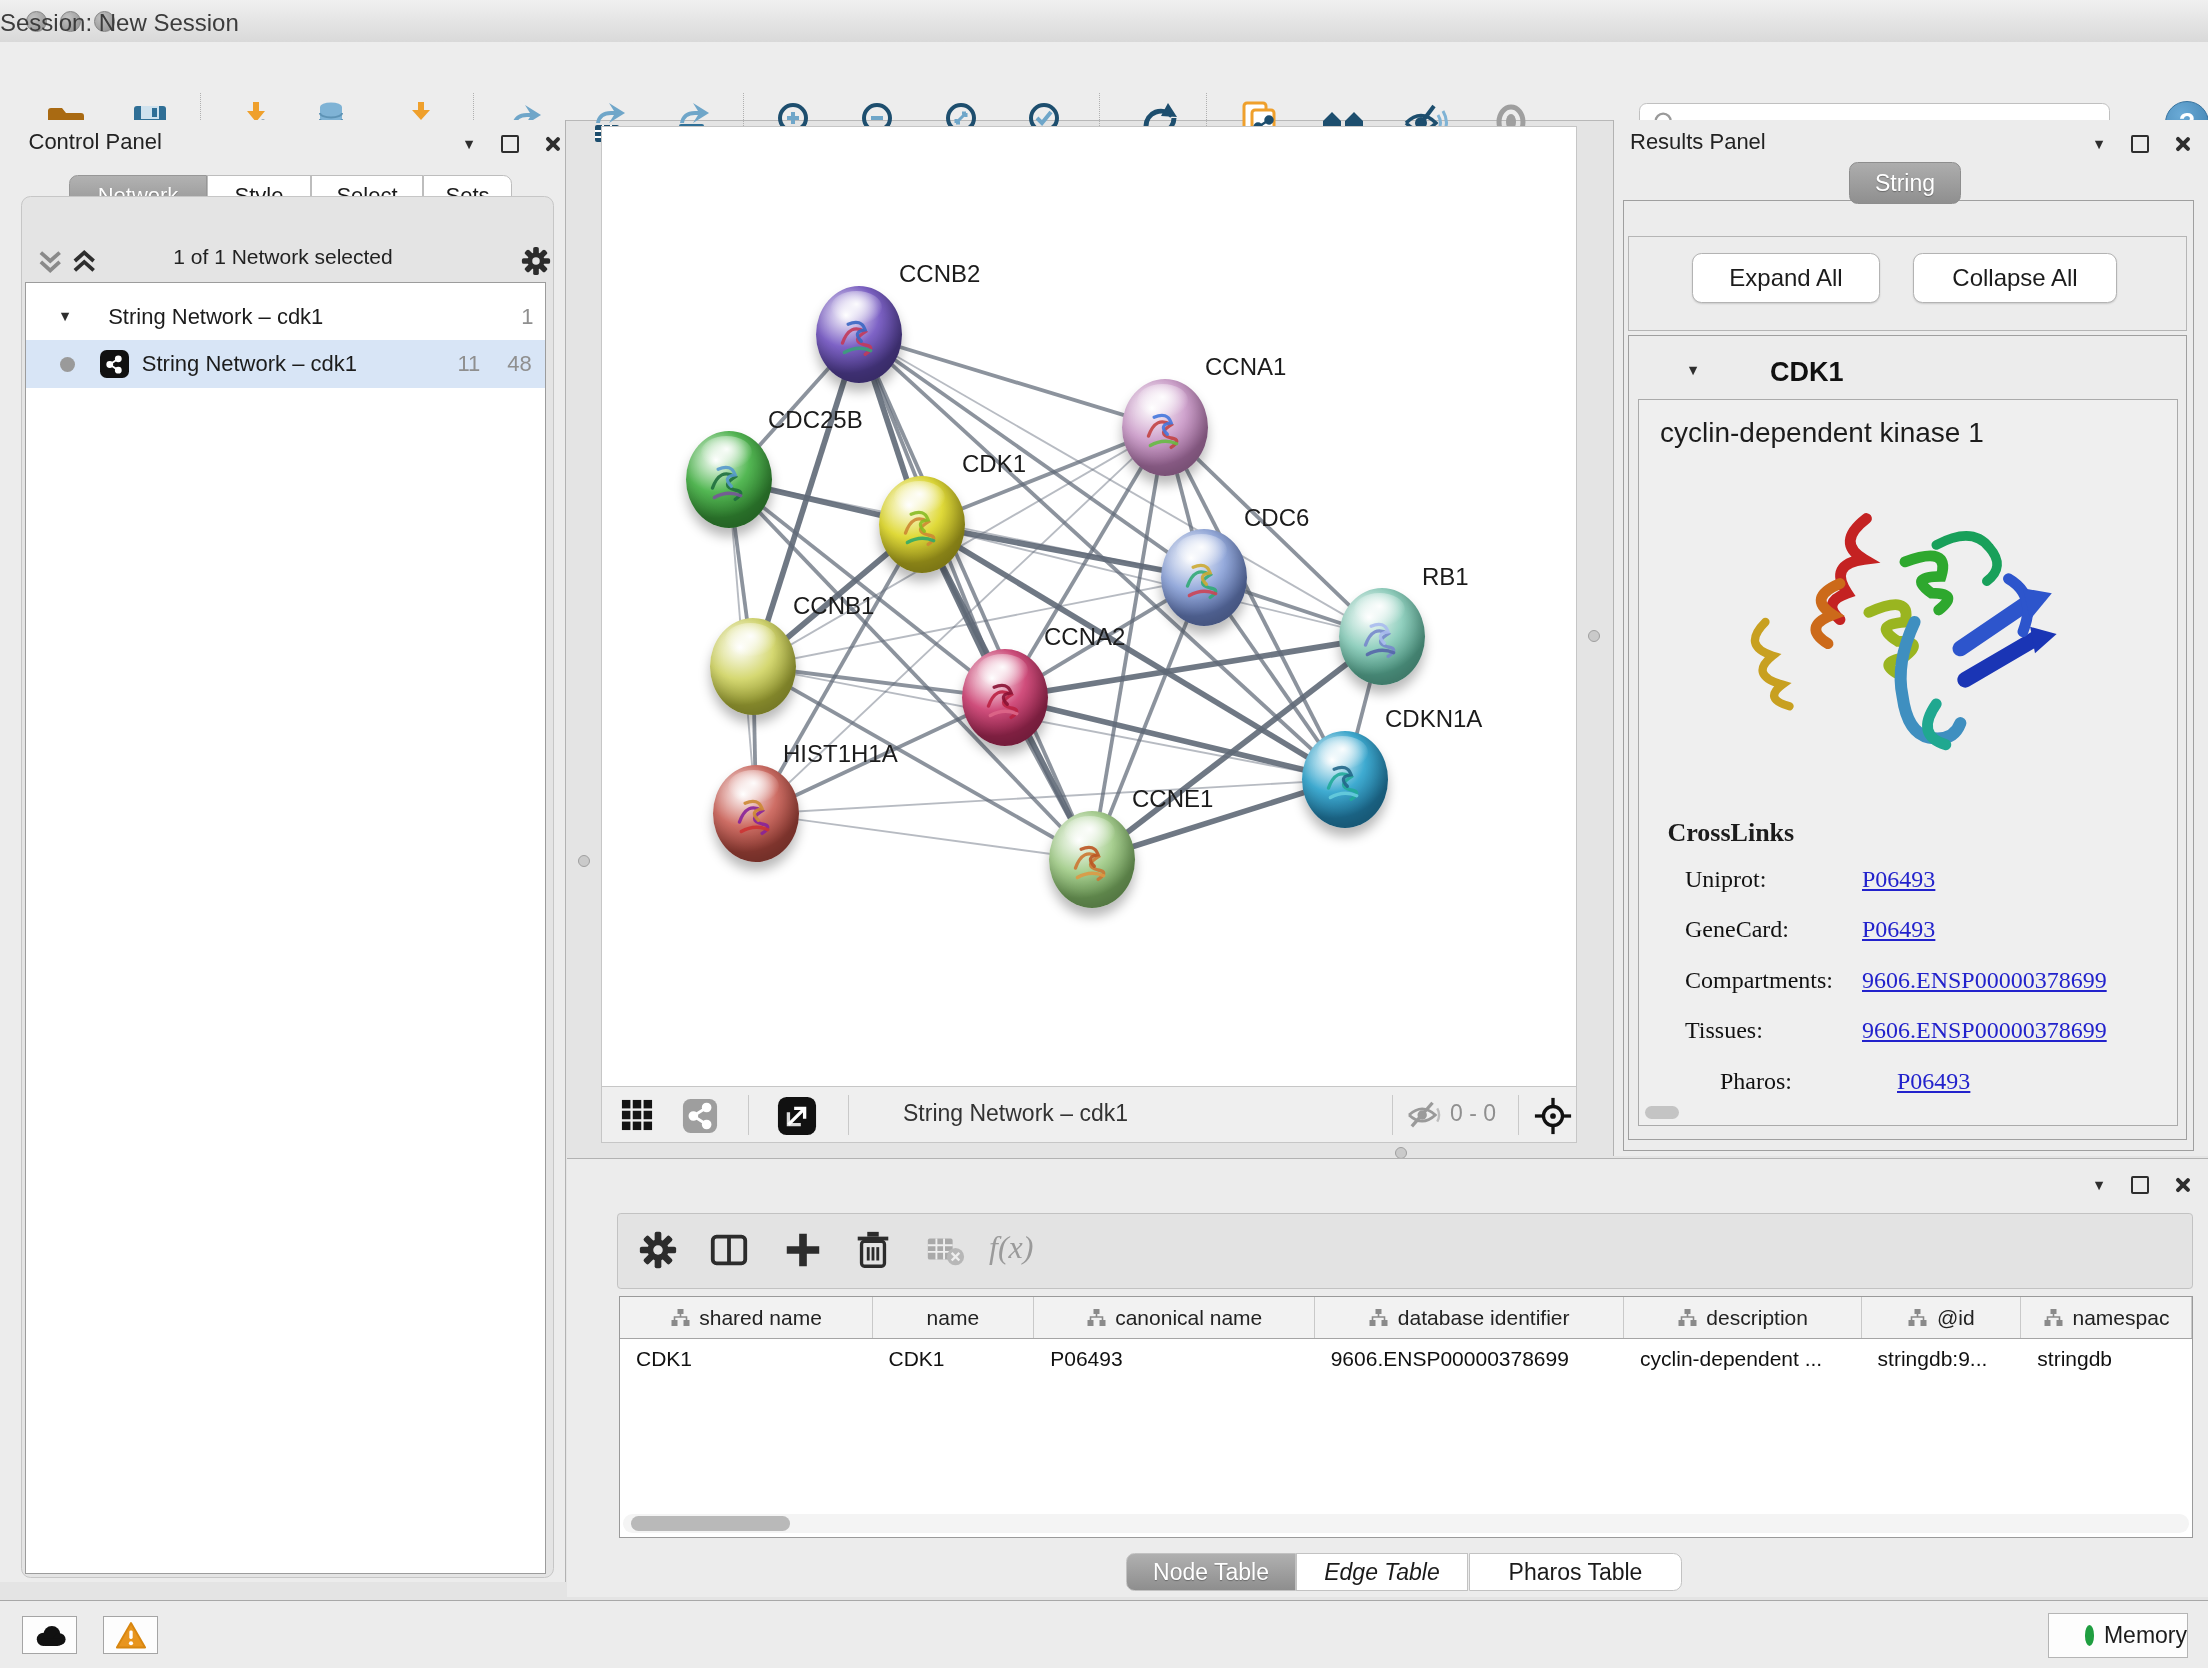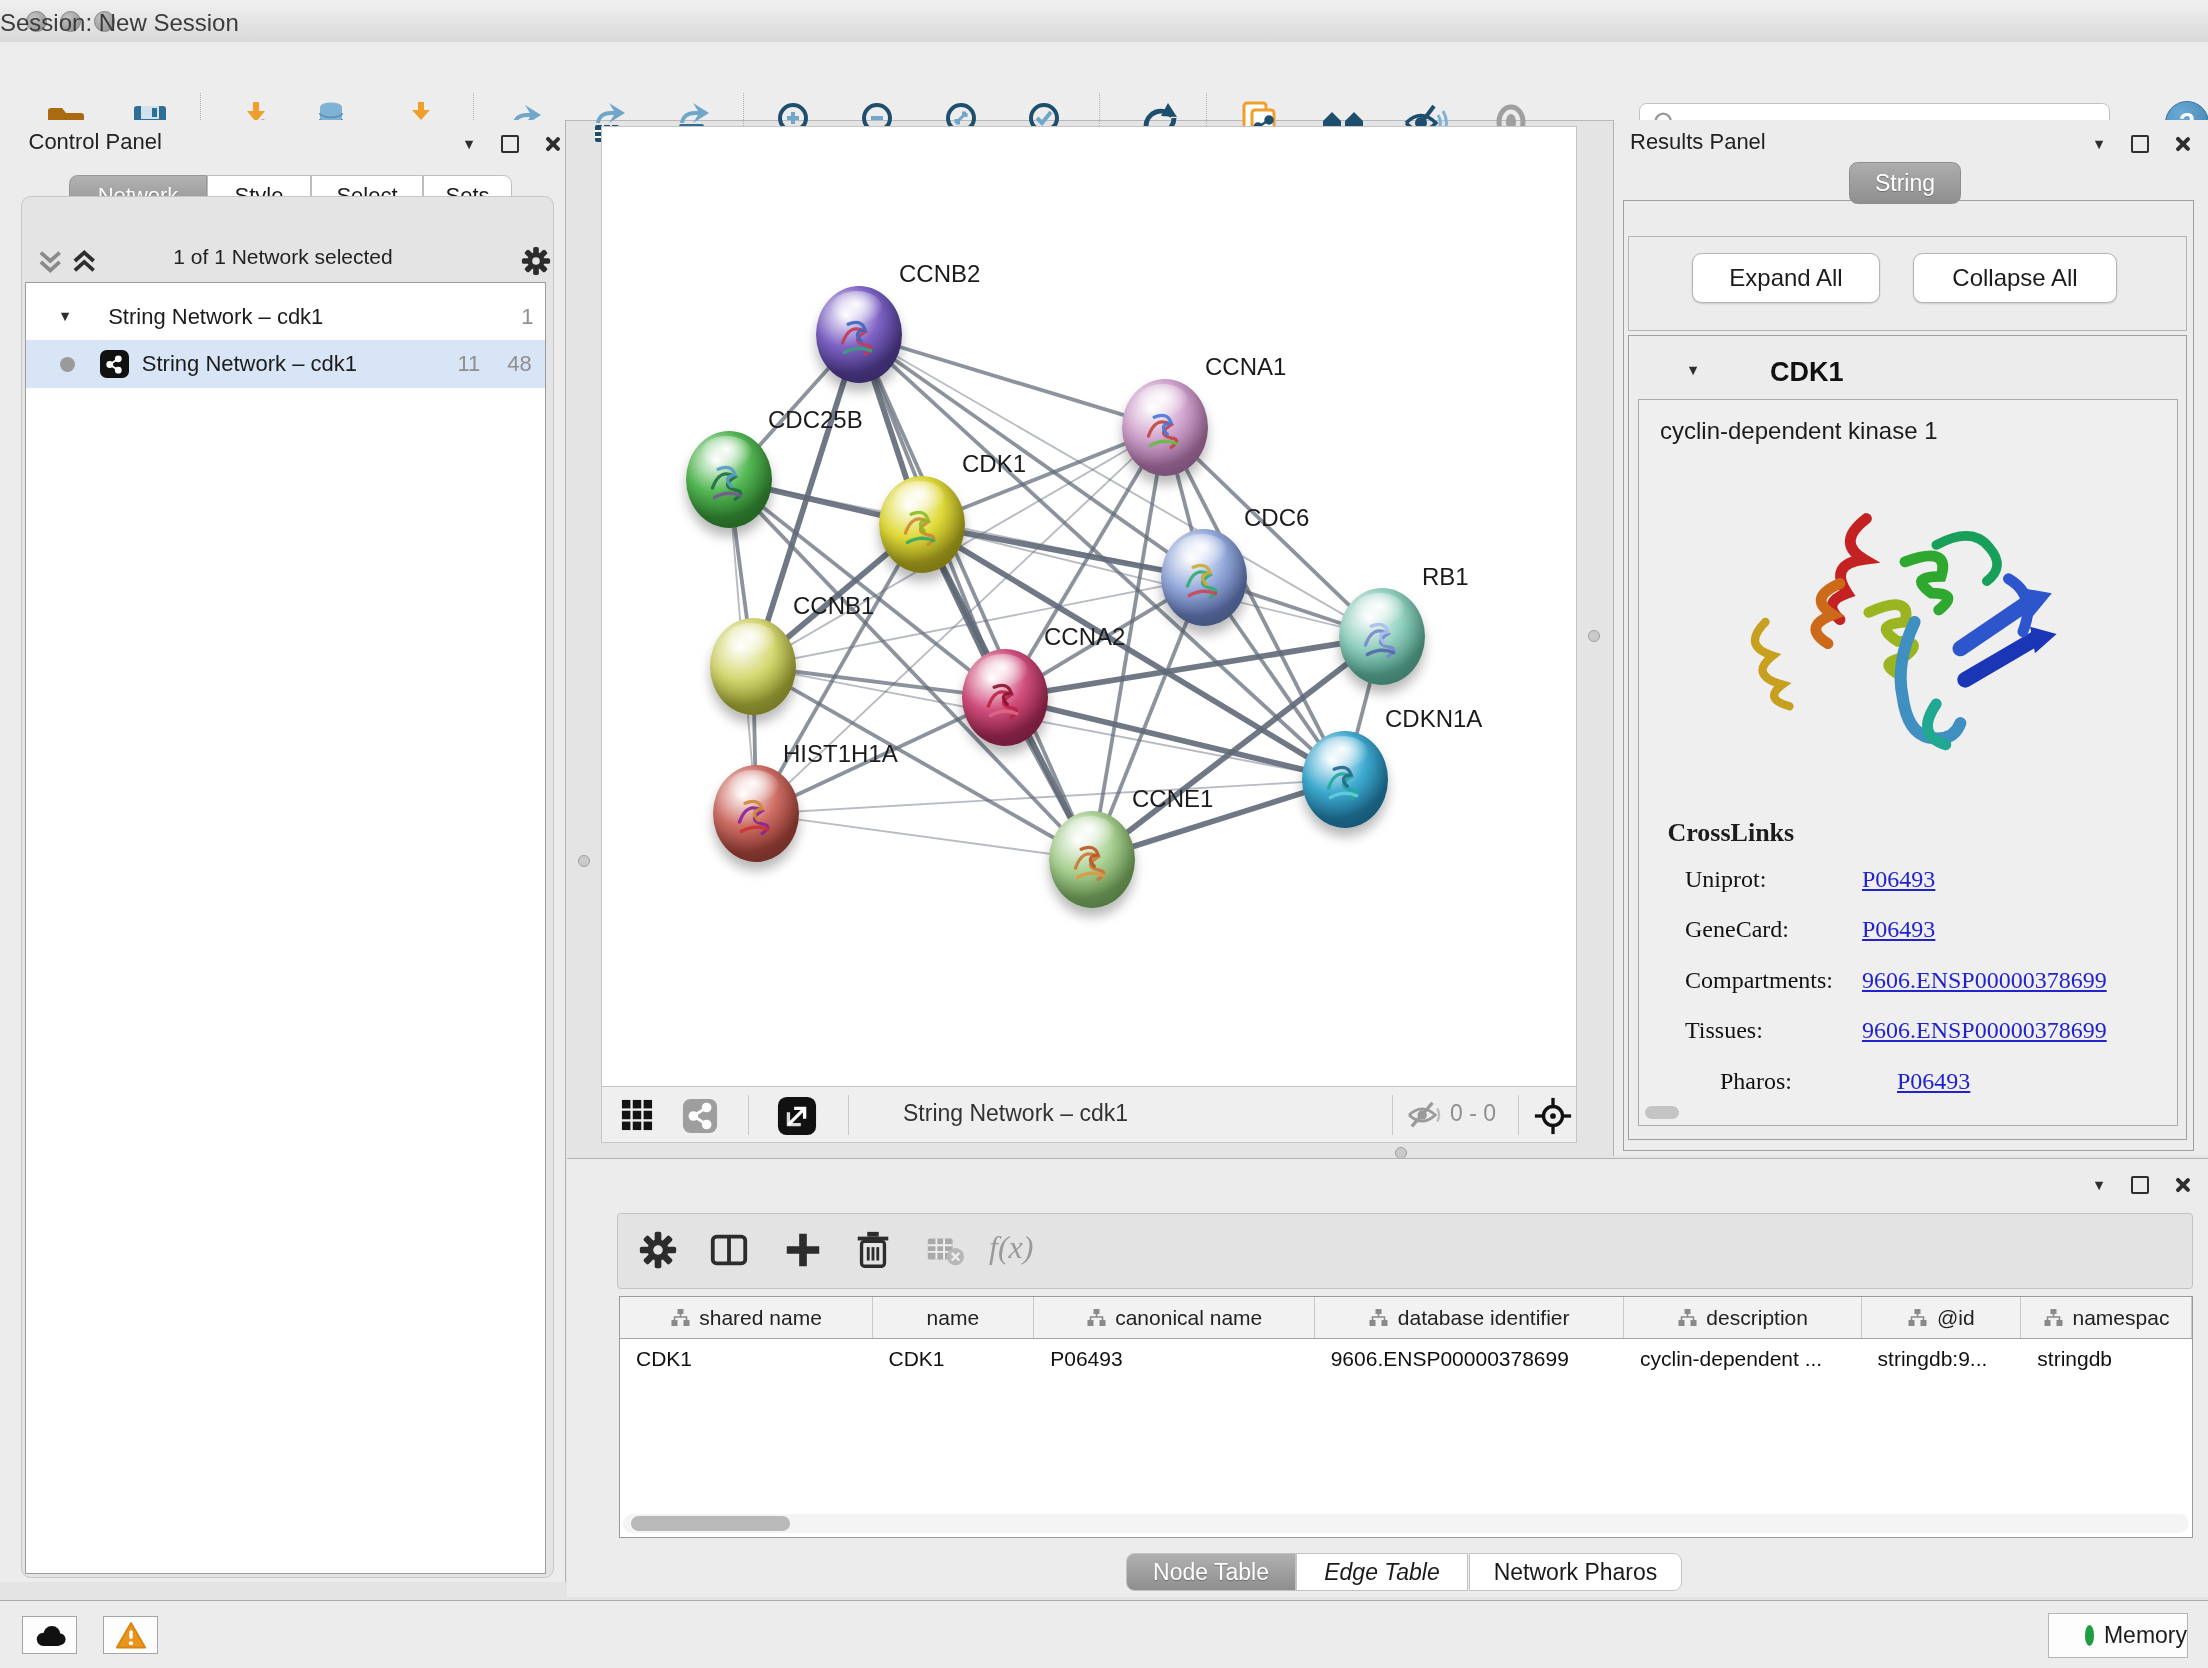--- a/index.html
+++ b/index.html
@@ -488,21 +488,21 @@
 <div id="rp-outer" class="abs"></div>
 <div id="string-tab" class="abs">String</div>
 <div id="rp-btnrow" class="abs"></div>
 <div class="rp-btn abs" style="left:1692px;width:186px">Expand All</div>
 <div class="rp-btn abs" style="left:1913px;width:202px">Collapse All</div>
 <div id="cdk1-box" class="abs">
   <span class="tri abs" style="left:57px;top:27px">▼</span>
   <div id="cdk1-title" class="abs" style="left:141px;top:21px">CDK1</div>
 </div>
 <div id="cdk1-inner" class="abs">
-  <div class="abs" style="left:21px;top:17px;font-size:24px">cyclin-dependent kinase 1</div>
+  <div class="abs" style="left:21px;top:17px;font-size:28px">cyclin-dependent kinase 1</div>
   <svg class="abs" style="left:76px;top:68px" width="380" height="361" viewBox="0 0 300 300">
     <g fill="none" stroke-linecap="round">
       <path d="M118 42 q-26 20 -2 34 q-30 4 -14 28 q-22 8 -6 22" stroke="#c42222" stroke-width="9"></path>
       <path d="M96 96 q-28 12 -6 26 q-26 10 -4 24" stroke="#cc6a1a" stroke-width="9"></path>
       <path d="M34 128 q-20 20 6 28 q-20 16 8 24 q-16 12 6 18" stroke="#c8a020" stroke-width="7"></path>
       <path d="M120 120 q36-16 30 8 q-28 2 -6 16 q24 0 4 14 q-22 4 -2 14" stroke="#9ab520" stroke-width="9"></path>
       <path d="M150 78 q38-14 30 12 q-28 0 -8 14 q24 0 6 14" stroke="#2ea82e" stroke-width="9"></path>
       <path d="M176 64 q30-16 44 2 q14 16 -2 28" stroke="#18a05a" stroke-width="8"></path>
       <path d="M158 128 q-16 34 -10 62 q4 30 22 34 q20 4 26-12" stroke="#3f8fc0" stroke-width="10"></path>
       <path d="M196 150 L252 112" stroke="#2d55cc" stroke-width="13"></path>
@@ -636,21 +636,21 @@
       <div class="td" style="width: 238px;">cyclin-dependent ...</div>
       <div class="td" style="width: 160px;">stringdb:9...</div>
       <div class="td" style="width: 171px;">stringdb</div>
     </div>
 </div>
 <div id="hscroll" class="abs"></div>
 <div id="hthumb" class="abs"></div>
 <div id="btabs">
     <div class="btab sel" style="left: 1126px; width: 170px; border-radius: 8.6px 0px 0px 8.6px;">Node Table</div>
     <div class="btab" style="left: 1296px; width: 172px; font-style: italic;">Edge Table</div>
-    <div class="btab" style="left: 1469px; width: 213px; border-radius: 0px 8.6px 8.6px 0px;">Network Pharos</div>
+    <div class="btab" style="left: 1469px; width: 213px; border-radius: 0px 8.6px 8.6px 0px;">Pharos Table</div>
   </div>
 
 <div id="statusbar" class="abs">
   <div class="sbtn" style="left:22px">
     <svg width="34" height="25" viewBox="0 0 36 26">
         <g fill="#111">
           <circle cx="11" cy="17" r="7"></circle>
           <circle cx="20" cy="12" r="9"></circle>
           <circle cx="28" cy="17" r="6.5"></circle>
           <rect x="9" y="16" width="21" height="8" rx="4"></rect>

